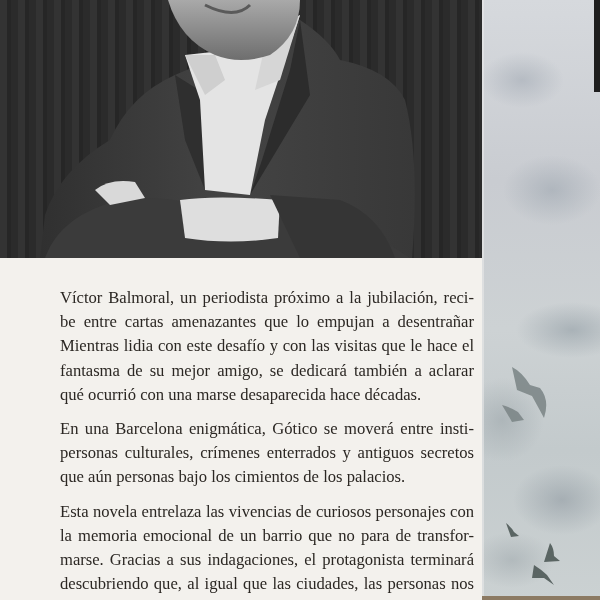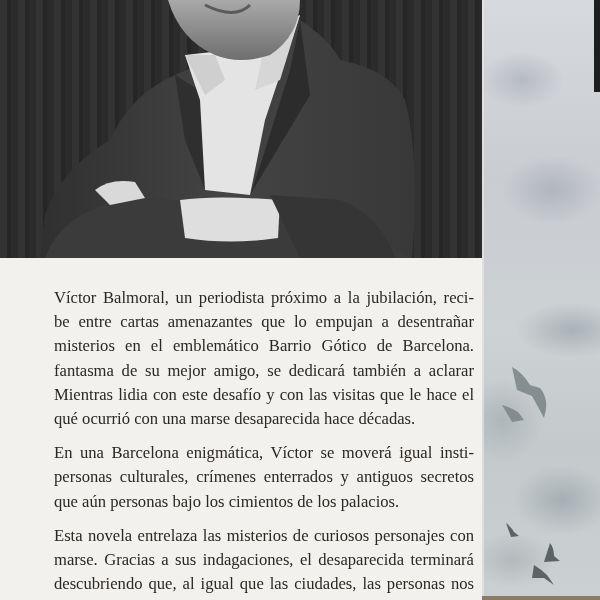--- a/index.html
+++ b/index.html
@@ -32,21 +32,21 @@
     position: absolute; left: 0; bottom: 0; width: 118px; height: 4px; background: #8c7a63;
   }
   .sky-divider {
     position: absolute; left: 0; top: 0; width: 2px; height: 600px; background: #e9e9e9; opacity: 0.6;
   }
   .text-block {
     position: absolute; left: 46px; top: 286px; width: 428px;
     color: #2b2723; font-size: 16.6px; line-height: 24.2px;
     text-align: justify;
   }
-  .text-block p { margin: 0 0 10px 8px; }
+  .text-block p { margin: 0 0 10px 14px; }
   .text-block .line { display: block; text-align: justify; text-align-last: justify; white-space: nowrap; }
   .text-block .line.last { text-align-last: left; }
 </style>
 </head>
 <body>
 
 <div class="photo">
   <svg width="482" height="258" viewBox="0 0 482 258">
     <defs>
       <pattern id="curtain" width="18" height="258" patternUnits="userSpaceOnUse">
@@ -101,29 +101,29 @@
     </g>
   </svg>
   <div class="sky-edge-bar"></div>
   <div class="sky-bottom-strip"></div>
 </div>
 
 <div class="text-block">
   <p>
     <span class="line">Víctor Balmoral, un periodista próximo a la jubilación, reci-</span>
     <span class="line">be entre cartas amenazantes que lo empujan a desentrañar</span>
-    <span class="line">misterios en el emblemático Barrio Gótico de Barcelona.</span>
+    <span class="line">Mientras lidia con este desafío y con las visitas que le hace el</span>
     <span class="line">fantasma de su mejor amigo, se dedicará también a aclarar</span>
-    <span class="line">Mientras lidia con este desafío y con las visitas que le hace el</span>
     <span class="line last">qué ocurrió con una marse desaparecida hace décadas.</span>
   </p>
   <p>
-    <span class="line">En una Barcelona enigmática, Víctor se moverá igual insti-</span>
+    <span class="line">En una Barcelona enigmática, Gótico se moverá entre insti-</span>
     <span class="line">personas culturales, crímenes enterrados y antiguos secretos</span>
     <span class="line last">que aún personas bajo los cimientos de los palacios.</span>
   </p>
   <p>
-    <span class="line">Esta novela entrelaza las misterios de curiosos personajes con</span>
-    <span class="line">marse. Gracias a sus indagaciones, el desaparecida terminará</span>
+    <span class="line">Esta novela entrelaza las vivencias de curiosos personajes con</span>
+    <span class="line">la memoria emocional de un barrio que no para de transfor-</span>
+    <span class="line">marse. Gracias a sus indagaciones, el protagonista terminará</span>
     <span class="line">descubriendo que, al igual que las ciudades, las personas nos</span>
 
   </p>
 </div>
 
 </body></html>

